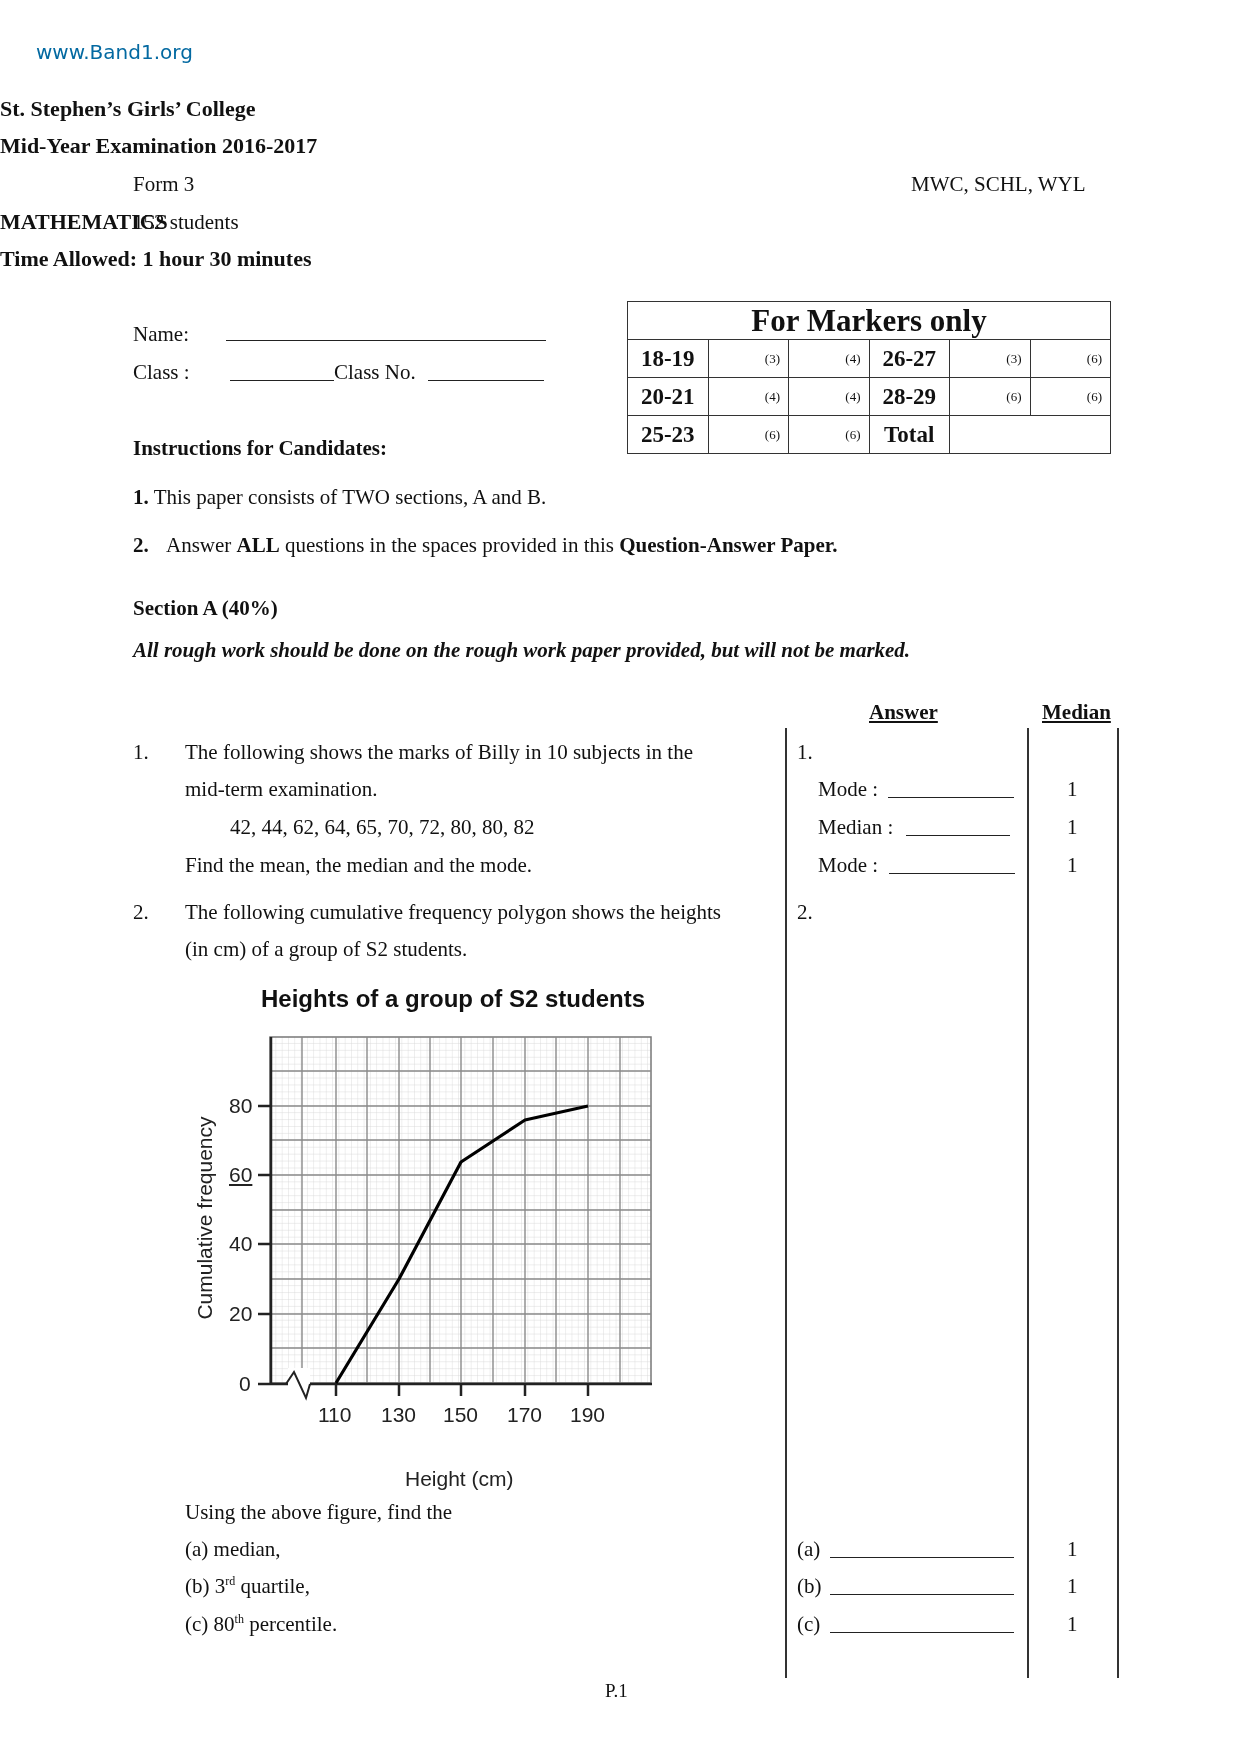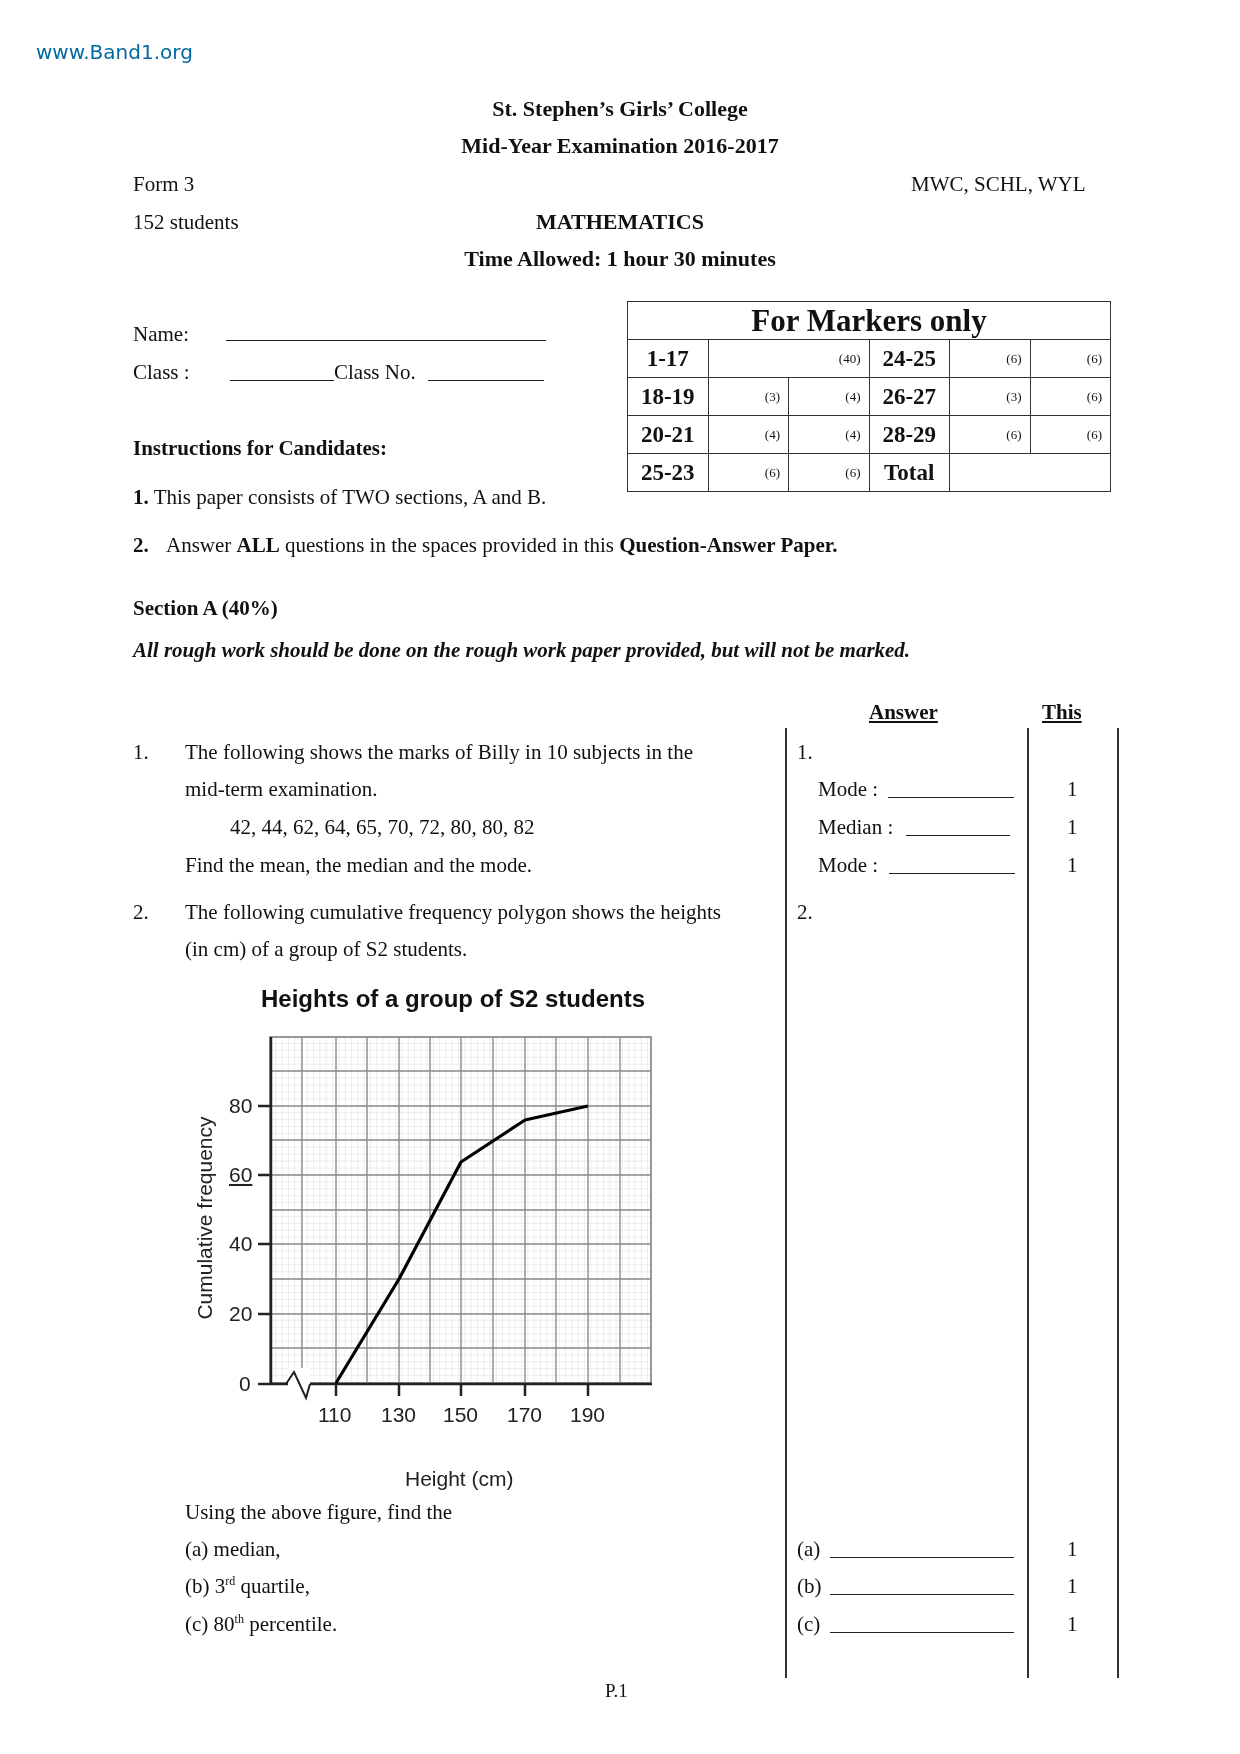--- a/index.html
+++ b/index.html
@@ -1,20 +1,20 @@
 <!DOCTYPE html>
 <html><head>
 <meta charset="utf-8">
 <style>
   html, body { margin: 0; padding: 0; background: #ffffff; }
   body { width: 1240px; height: 1754px; position: relative; overflow: hidden;
          font-family: "Liberation Serif", serif; color: #111; }
   .abs { position: absolute; white-space: nowrap; }
   .wm { font-family: "DejaVu Sans", sans-serif; font-size: 20px; left: 36px; top: 40px; color: #0369a1; }
-  .hdr { font-weight: bold; font-size: 22px; left: 0; width: 1240px; text-align: center; }
+  .hdr { font-weight: bold; font-size: 22px; left: 0; width: 1240px; text-align: left; }
   .serif21 { font-size: 21px; }
   .bold { font-weight: bold; }
   .ital { font-style: italic; text-align: right; }
   .u { text-decoration: underline; }
   .blank { display: inline-block; border-bottom: 1.5px solid #222; height: 18px; vertical-align: baseline; }
 
   
   table.markers { position: absolute; left: 627px; top: 301px; border-collapse: collapse; width: 484px; }
   table.markers td { border: 1.5px solid #333; height: 37px; padding: 0 8px; }
   table.markers td.h { text-align: center; font-weight: bold; font-size: 31px; height: 37px; }
@@ -48,27 +48,20 @@
 <div class="abs blank" style="left:226px; top:322px; width:320px;"></div>
 <div class="abs serif21" style="left:133px; top:360px;">Class :</div>
 <div class="abs blank" style="left:230px; top:362px; width:104px;"></div>
 <div class="abs serif21" style="left:334px; top:360px;">Class No.</div>
 <div class="abs blank" style="left:428px; top:362px; width:116px;"></div>
 
 <table class="markers">
   <tbody>
       <tr>
     <td class="h" colspan="6">For Markers only</td>
-  </tr>
-  <tr>
-    <td class="q">1-17</td>
-    <td class="m2" colspan="2">(40)</td>
-    <td class="q">24-25</td>
-    <td class="m">(6)</td>
-    <td class="m">(6)</td>
   </tr>
   <tr>
     <td class="q">18-19</td>
     <td class="m">(3)</td>
     <td class="m">(4)</td>
     <td class="q">26-27</td>
     <td class="m">(3)</td>
     <td class="m">(6)</td>
   </tr>
   <tr>
@@ -96,21 +89,21 @@
 </div>
 <div class="abs serif21" style="left:133px; top:533px;">
   <span class="bold">2.</span>
   <span style="margin-left:12px;">Answer </span><span class="bold">ALL</span><span> questions in the spaces provided in this </span><span class="bold">Question-Answer Paper.</span>
 </div>
 
 <div class="abs serif21 bold" style="left:133px; top:596px;">Section A (40%)</div>
 <div class="abs serif21 bold ital" style="left:133px; top:638px;">All rough work should be done on the rough work paper provided, but will not be marked.</div>
 
 <div class="abs serif21 bold u" style="left:869px; top:700px;">Answer</div>
-<div class="abs serif21 bold u" style="left:1042px; top:700px;">This</div>
+<div class="abs serif21 bold u" style="left:1042px; top:700px;">Median</div>
 
 <div class="vline" style="left:785px; top:728px; height:950px;"></div>
 <div class="vline" style="left:1027px; top:728px; height:950px;"></div>
 <div class="vline" style="left:1117px; top:728px; height:950px;"></div>
 
 <div class="abs serif21" style="left:133px; top:740px;">1.</div>
 <div class="abs serif21" style="left:185px; top:740px;">The following shows the marks of Billy in 10 subjects in the</div>
 <div class="abs serif21" style="left:185px; top:777px;">mid-term examination.</div>
 <div class="abs serif21" style="left:230px; top:815px;">42, 44, 62, 64, 65, 70, 72, 80, 80, 82</div>
 <div class="abs serif21" style="left:185px; top:853px;">Find the mean, the median and the mode.</div>

